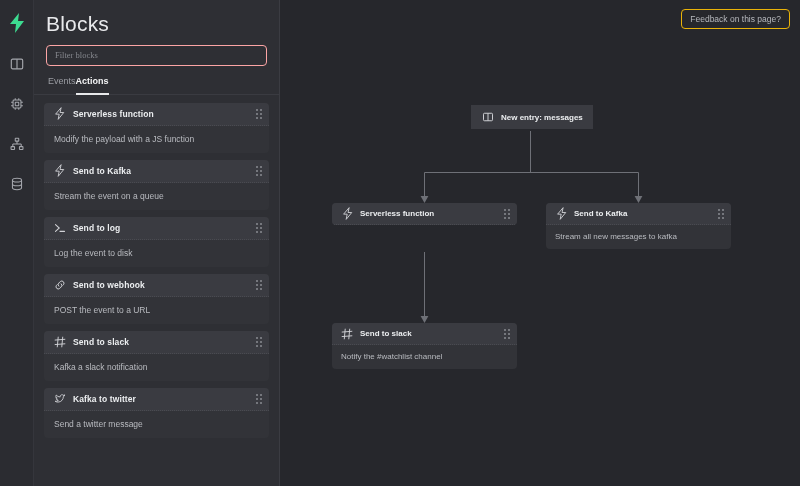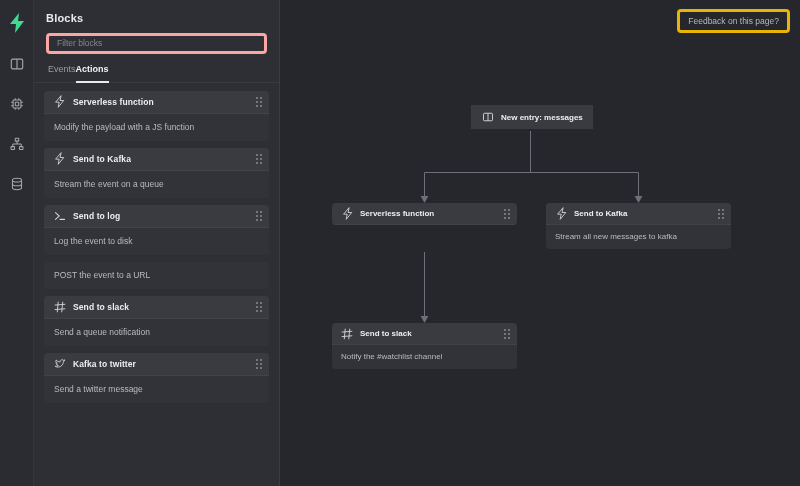--- a/index.html
+++ b/index.html
@@ -27,31 +27,31 @@
   .rail-icon svg { display: block; }
 
   
   .panel {
     width: 246px; flex: 0 0 246px; height: 486px;
     background: #2e2f34;
     border-right: 1px solid #3b3c42;
     display: flex; flex-direction: column;
   }
   .panel-title {
-    color: #e9eaec; font-size: 11px; font-weight: bold;
+    color: #e9eaec; font-size: 21px; font-weight: normal;
     padding: 12px 12px 8px 12px; letter-spacing: .2px;
   }
   .filter-wrap { padding: 0 12px; }
   .filter-input {
     width: 100%; height: 21px;
     background: transparent;
-    border: 3px solid #fca5a5; border-radius: 4px;
+    border: 1px solid #fca5a5; border-radius: 4px;
     color: #c9cace; font-size: 8.5px;
     padding: 0 8px;
-    font-family: Liberation Sans, sans-serif;
+    font-family: Liberation Serif, serif;
     outline: none;
   }
   .filter-input::placeholder { color: #85878d; }
 
   .tabs {
     display: flex; 
     padding: 10px 14px 0 14px;
     border-bottom: 1px solid #3a3b41;
   }
   .tab {
@@ -97,21 +97,21 @@
   .drag-handle i { display: block; width: 2px; height: 2px; background: #8a8c92; border-radius: 50%; }
   .block-desc {
     color: #b9bbc0; font-size: 8.5px;
     padding: 8px 10px 9px 10px;
   }
 
   
   .canvas { position: relative; flex: 1; height: 486px; background: #26272c; overflow: hidden; }
   .feedback-btn {
     position: absolute; right: 10px; top: 9px;
-    border: 3px solid #eab308; border-radius: 4px;
+    border: 1px solid #eab308; border-radius: 4px;
     color: #b6b8bd; font-size: 8.5px;
     padding: 4px 8px; background: transparent; cursor: pointer;
     font-family: "Liberation Sans", sans-serif;
   }
   .edges { position: absolute; left: 0; top: 0; width: 520px; height: 486px; pointer-events: none; }
 
   .node {
     position: absolute;
     background: #323338;
     border-radius: 4px;
@@ -256,20 +256,37 @@
               <i></i>
               <i></i>
               <i></i>
               <i></i>
             </span>
         </div>
         <div class="block-desc">Log the event to disk</div>
       </div>
 
       <div class="block">
+        <div class="block-head">
+          <span class="block-icon">
+            <svg width="12" height="12" viewBox="0 0 16 16" fill="none" stroke="currentColor" stroke-width="1.3" stroke-linecap="round">
+              <path d="M6.4 9.6 a3 3 0 0 1 0-4.2 l2.1-2.1 a3 3 0 0 1 4.2 4.2 l-1 1"></path>
+              <path d="M9.6 6.4 a3 3 0 0 1 0 4.2 l-2.1 2.1 a3 3 0 0 1 -4.2 -4.2 l1 -1"></path>
+            </svg>
+          </span>
+          <span class="block-title">Send to webhook</span>
+          <span class="drag-handle">
+              <i></i>
+              <i></i>
+              <i></i>
+              <i></i>
+              <i></i>
+              <i></i>
+            </span>
+        </div>
         <div class="block-desc">POST the event to a URL</div>
       </div>
 
       <div class="block">
         <div class="block-head">
           <span class="block-icon">
             <svg width="12" height="12" viewBox="0 0 16 16" fill="none" stroke="currentColor" stroke-width="1.25" stroke-linecap="round">
               <line x1="5.6" y1="1.5" x2="4.4" y2="14.5"></line>
                 <line x1="11.6" y1="1.5" x2="10.4" y2="14.5"></line>
               <line x1="1.5" y1="5.4" x2="14.5" y2="4.4"></line>
@@ -279,21 +296,21 @@
           <span class="block-title">Send to slack</span>
           <span class="drag-handle">
               <i></i>
               <i></i>
               <i></i>
               <i></i>
               <i></i>
               <i></i>
             </span>
         </div>
-        <div class="block-desc">Send a queue notification</div>
+        <div class="block-desc">Kafka a slack notification</div>
       </div>
 
       <div class="block">
         <div class="block-head">
           <span class="block-icon">
             <svg width="12" height="12" viewBox="0 0 16 16" fill="none" stroke="currentColor" stroke-width="1.15" stroke-linejoin="round">
               <path d="M14.5 3.4 a5 5 0 0 1 -1.5 .45 a2.5 2.5 0 0 0 1.1 -1.4 a5 5 0 0 1 -1.6 .62 a2.5 2.5 0 0 0 -4.3 1.7 c0 .2 .02 .4 .06 .58 A7.1 7.1 0 0 1 2.9 2.7 a2.5 2.5 0 0 0 .78 3.35 a2.4 2.4 0 0 1 -1.14 -.32 v.03 a2.5 2.5 0 0 0 2 2.45 a2.5 2.5 0 0 1 -1.13 .04 a2.5 2.5 0 0 0 2.34 1.73 A5.05 5.05 0 0 1 1.5 11 a7.1 7.1 0 0 0 3.85 1.13 c4.6 0 7.12 -3.84 7.12 -7.17 l -.01 -.33 a5.1 5.1 0 0 0 1.24 -1.3 z"></path>
             </svg>
           </span>
           <span class="block-title">Kafka to twitter</span>

